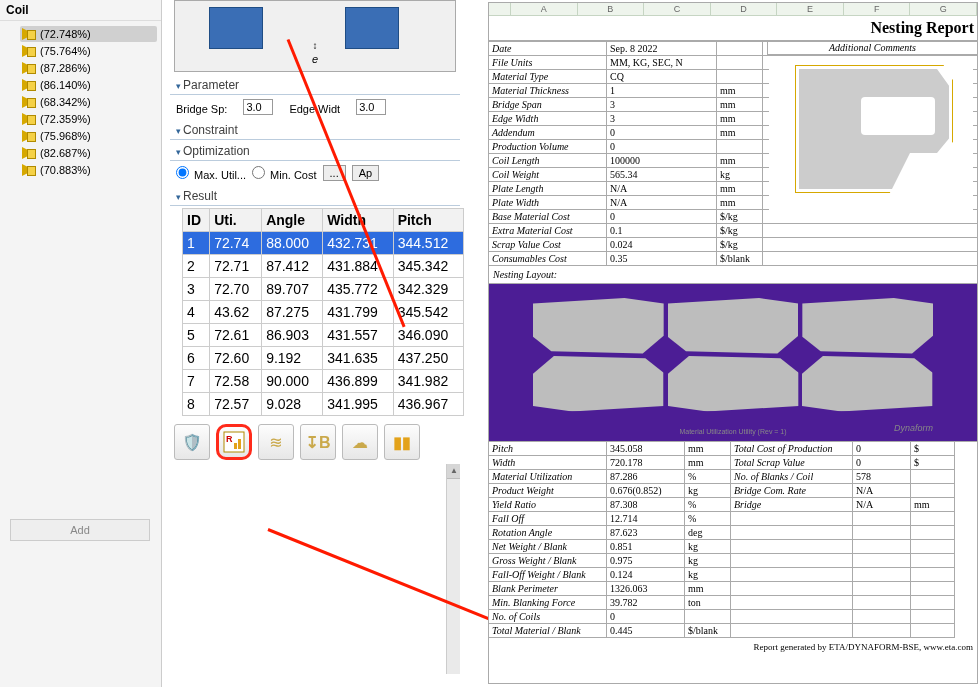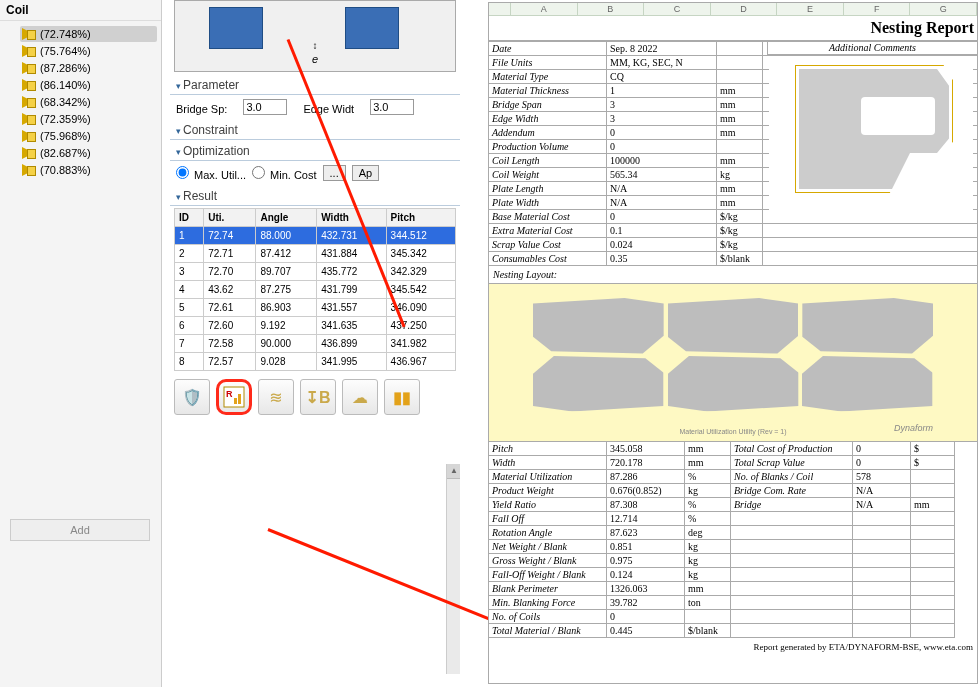--- a/index.html
+++ b/index.html
@@ -117,38 +117,38 @@
     margin-top: 2px;
     cursor: pointer;
   }
   .section-head::before { content: "▾ "; color: #369; font-size: 9px; }
   .param-row {
     display: flex; align-items: flex-end;
     padding: 4px 6px; gap: 16px;
   }
   .param-row label { font-size: 11px; }
   .param-row input[type=text] {
-    width: 44px; font-size: 11px;
+    width: 30px; font-size: 11px;
     border: 1px solid #999; padding: 1px 2px;
   }
   .opt-row {
     display: flex; align-items: center;
     padding: 4px 6px; gap: 6px;
   }
   .opt-row input[type=radio] { margin: 0 2px 0 0; }
   .small-btn {
     border: 1px solid #999; background: #eee;
     font-size: 11px; padding: 1px 6px; cursor: pointer;
   }
 
   .result-table {
     border-collapse: collapse;
     width: calc(100% - 8px);
-    margin: 2px 4px;
-    font-size: 10px;
+    margin: 2px 12px;
+    font-size: 14px;
   }
   .result-table th, .result-table td {
     border: 1px solid #ccc;
     padding: 3px 4px;
     text-align: left;
     white-space: nowrap;
     overflow: hidden;
   }
   .result-table th { background: #f2f2f2; }
   .result-table tr.sel td { background: #2d6cdf; color: #fff; }
@@ -294,21 +294,21 @@
   .nesting-label {
     font-family: "Times New Roman", serif;
     font-style: italic;
     padding: 3px 4px;
     border-bottom: 1px solid #aaa;
   }
   .nesting-canvas {
     height: 158px;
     border-bottom: 1px solid #aaa;
     position: relative;
-    background: #fef9c3;
+    background: #4c1d95;
   }
   .nest-strip {
     position: absolute;
     left: 44px; top: 14px; right: 44px; bottom: 30px;
     display: grid;
     grid-template-columns: repeat(3, 1fr);
     gap: 4px;
   }
   .nest-col {
     display: grid; grid-template-rows: 1fr 1fr; gap: 2px;

